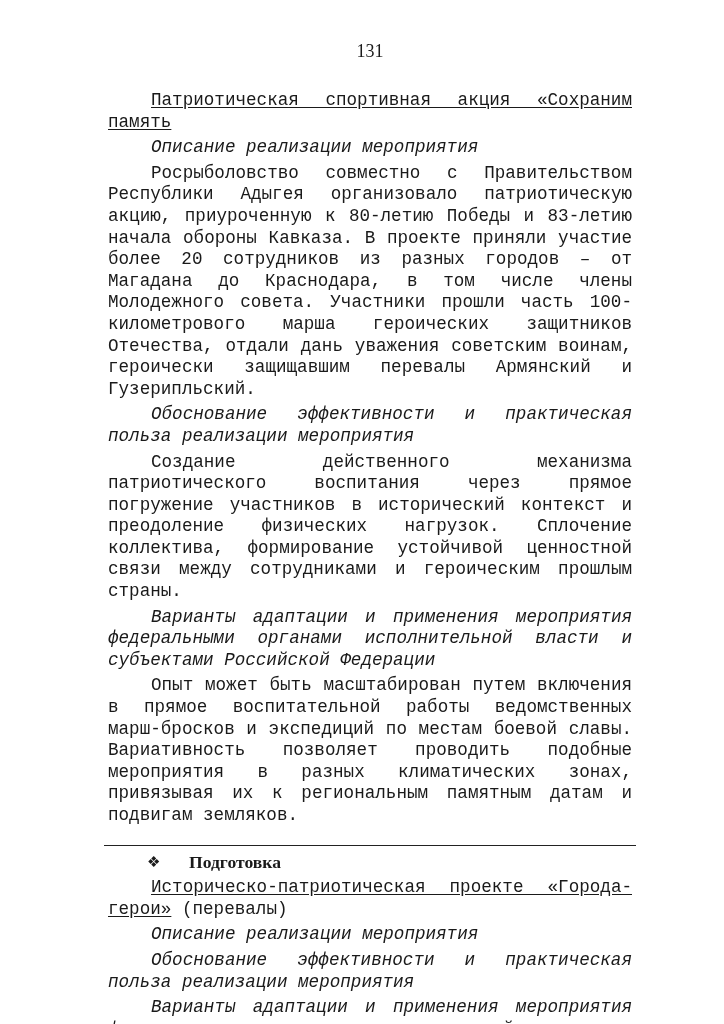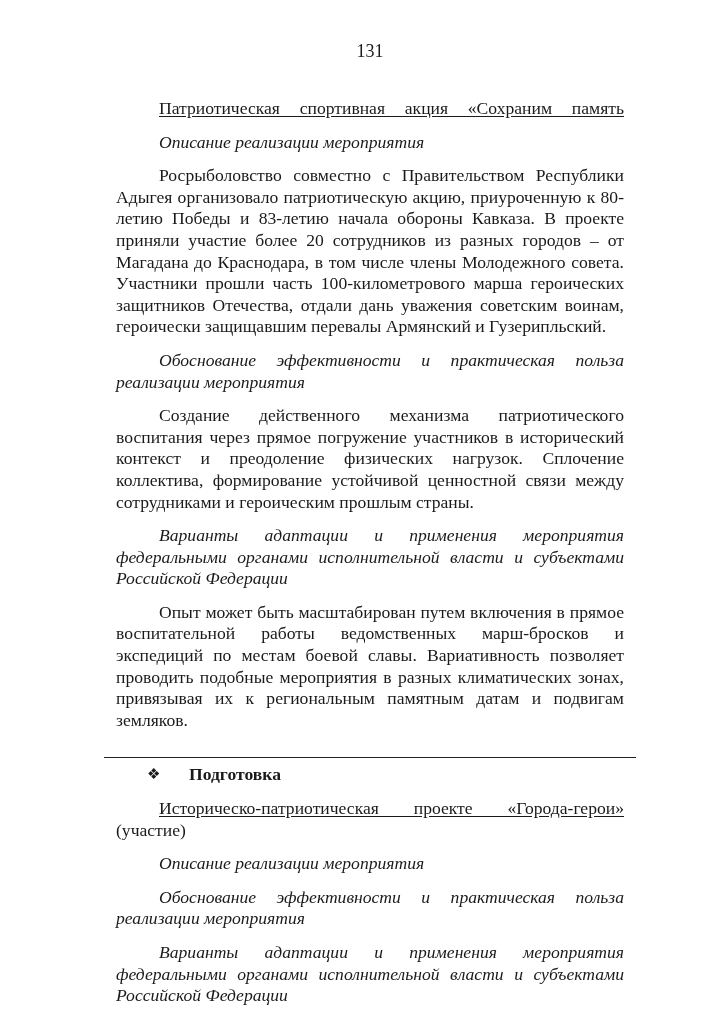--- a/index.html
+++ b/index.html
@@ -1,21 +1,21 @@
 <!DOCTYPE html>
 <html><head>
 <meta charset="utf-8">
 <style>
   html, body { margin: 0; padding: 0; background: #ffffff; }
   body { width: 724px; height: 1024px; position: relative; overflow: hidden;
          font-family: "Liberation Serif", "DejaVu Serif", serif; color: #1a1a1a; }
   .page-number { position: absolute; top: 40px; left: 8px; width: 724px; text-align: center;
                  font-size: 18px; line-height: 22px; }
   .content { position: absolute; left: 104px; top: 86px; width: 532px; font-size: 17.6px; line-height: 21.6px; }
-  p { margin: 12px; text-align: justify; }
+  p { margin: 4px; text-align: justify; font-family: Liberation Mono, monospace; }
   .indent { text-indent: 43px; }
   .it { font-style: italic; }
   .u { text-decoration: underline; text-underline-offset: 2px; }
   .rule { border: 0; border-top: 1.5px solid #222; margin: 0; width: 532px; }
   .section-head { display: flex; align-items: center; font-weight: bold; padding-left: 43px; }
   .section-head .bullet { width: 42px; font-size: 15px; font-weight: normal; }
   .just-last { text-align-last: justify; }
 </style>
 </head>
 <body>
@@ -37,21 +37,21 @@
 
   <div style="height:14px"></div>
   <hr class="rule">
   <div style="height:6px"></div>
 
   <div class="section-head">
     <span class="bullet">❖</span>
     <span>Подготовка</span>
   </div>
 
-  <p class="indent"><span class="u">Историческо-патриотическая проекте «Города-герои»</span><span> (участие)</span></p>
+  <p class="indent"><span class="u">Историческо-патриотическая проекте «Города-герои»</span><span> (перевалы)</span></p>
 
   <p class="indent it">Описание реализации мероприятия</p>
 
   <p class="indent it">Обоснование эффективности и практическая польза реализации мероприятия</p>
 
   <p class="indent it">Варианты адаптации и применения мероприятия федеральными органами исполнительной власти и субъектами Российской Федерации</p>
 
 </div>
 
 </body></html>

